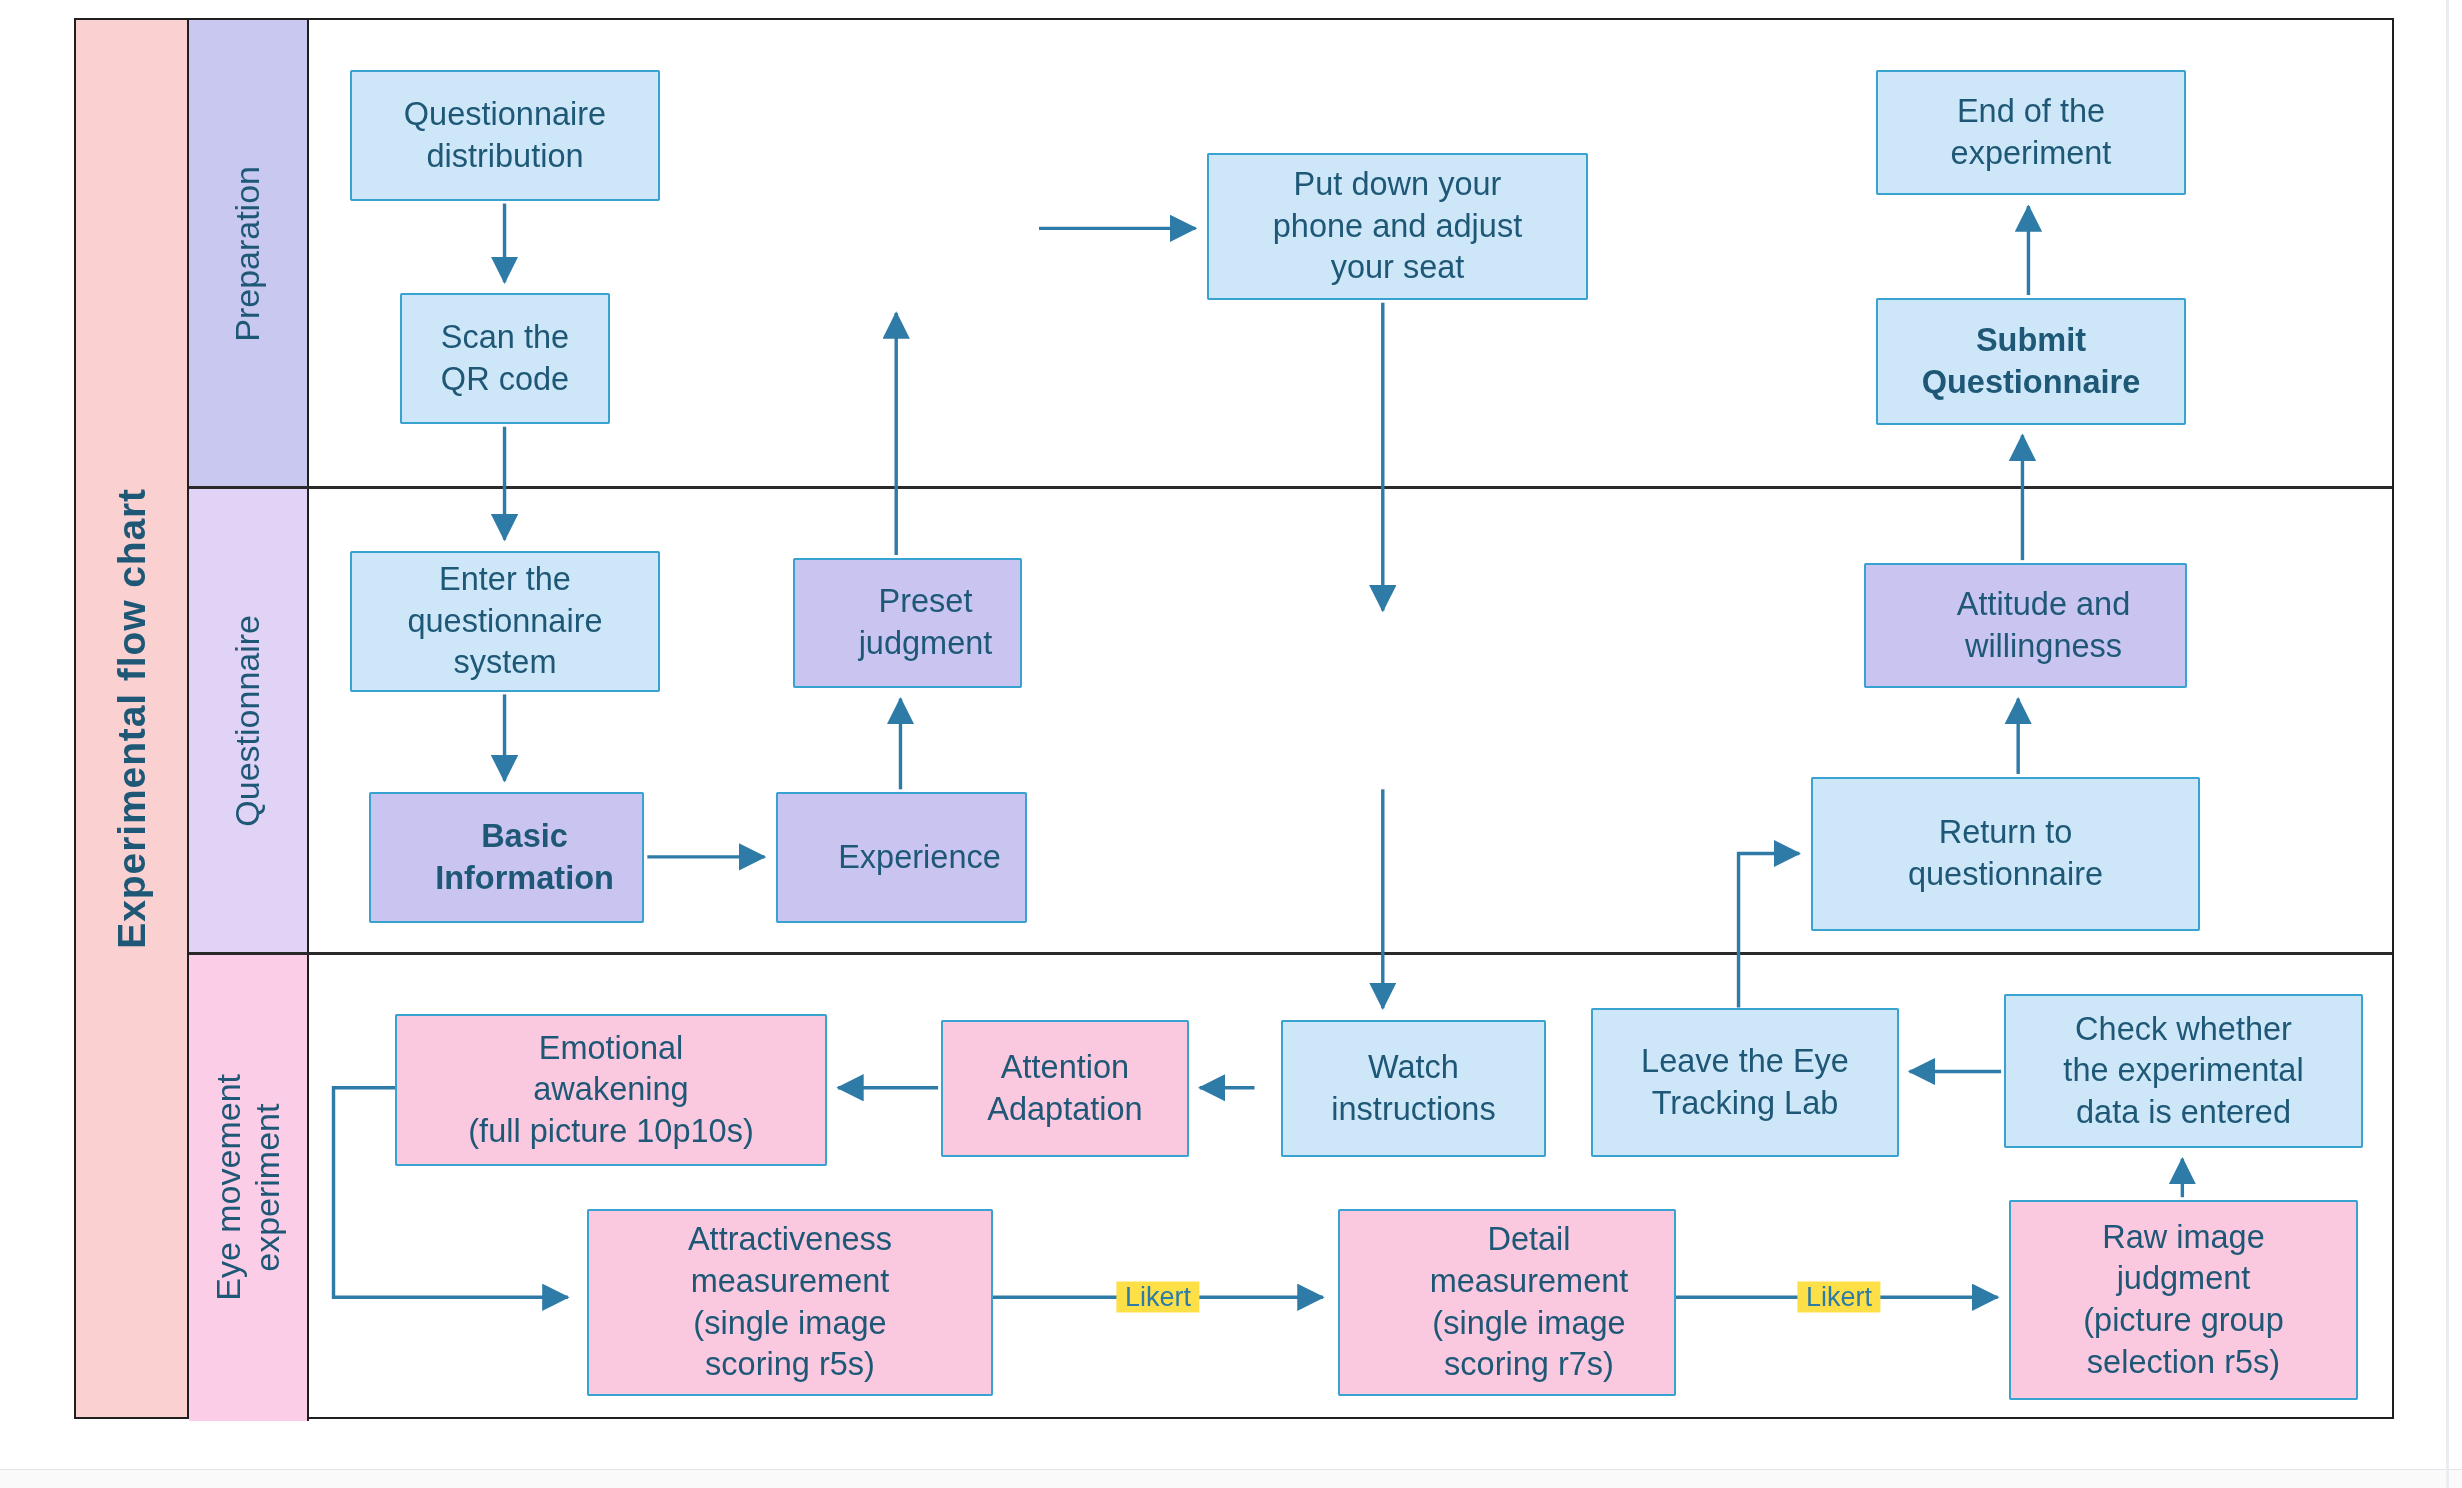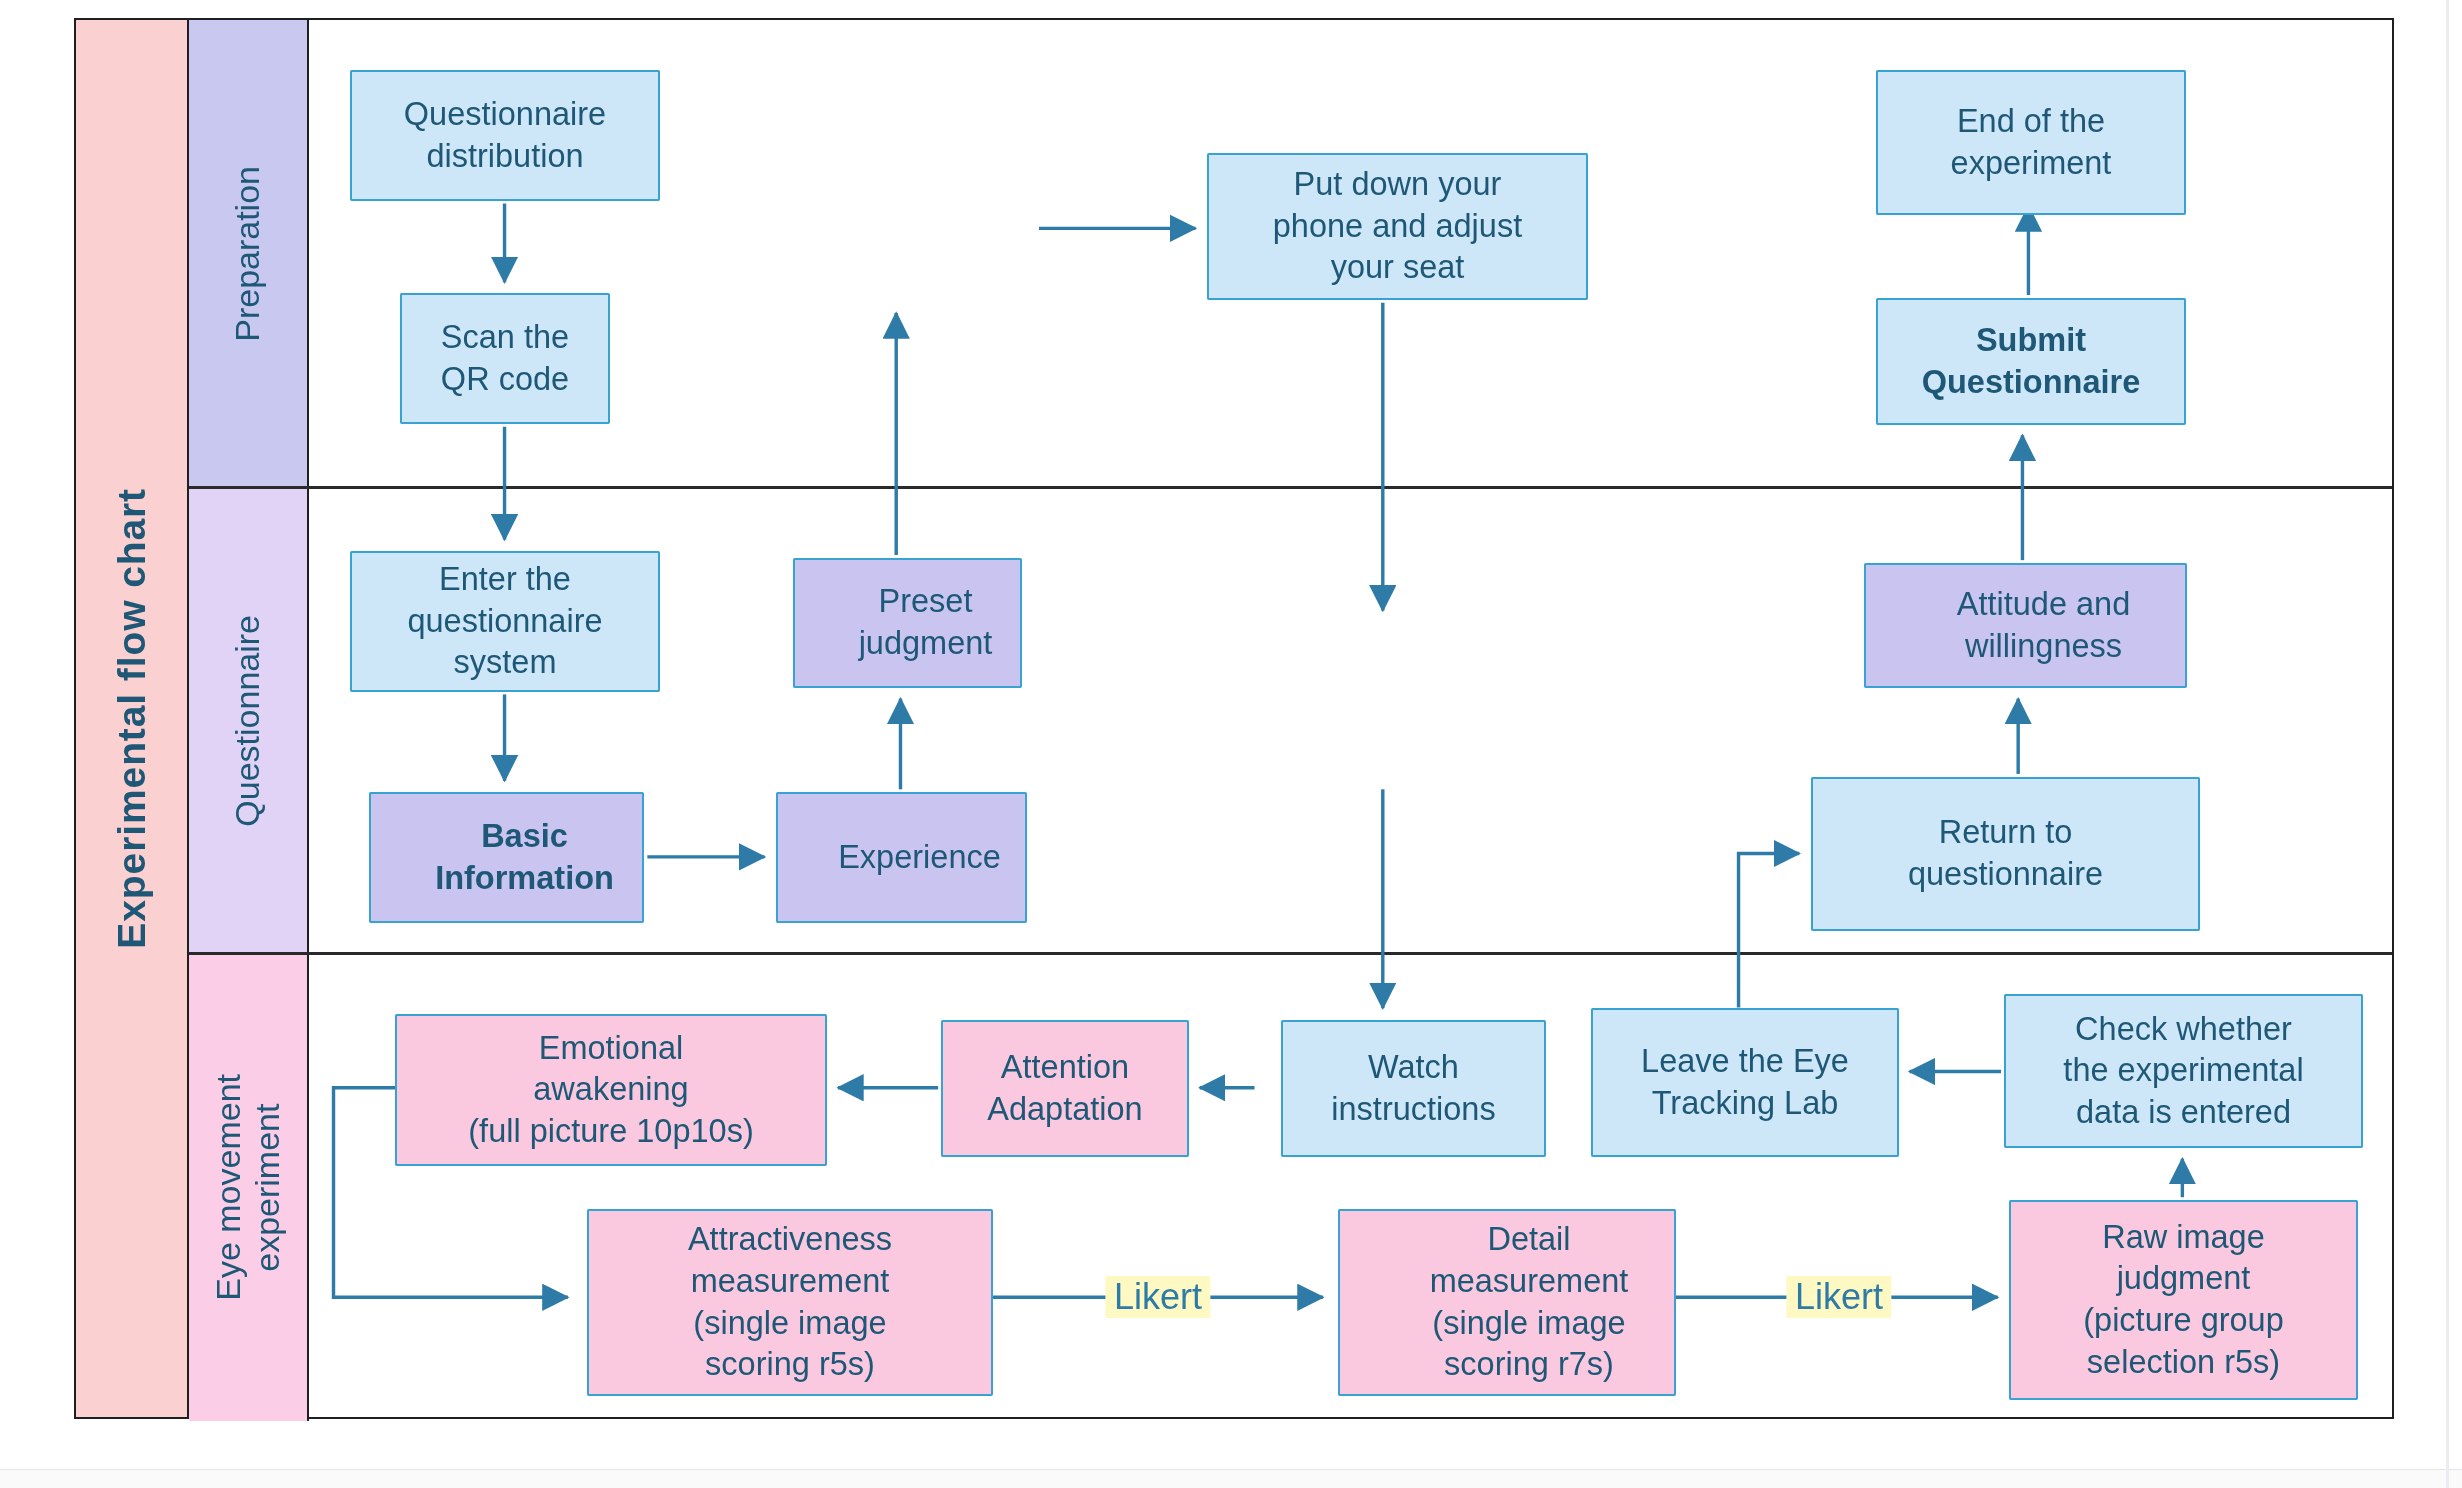--- a/index.html
+++ b/index.html
@@ -55,22 +55,22 @@
   .pink{background:var(--c-node_pink,#fac9df);}
   .bold{font-weight:bold;}
   
   #arrows{position:absolute;left:0;top:0;z-index:2;pointer-events:none;}
   #arrows line,#arrows polyline{
     stroke:var(--c-arrow,#2d7ba6);stroke-width:4;fill:none;
   }
   .edge-label{
     position:absolute;z-index:4;
     transform:translate(-50%,-50%);
-    background:#fef9c3;padding:0 8.6px;
-    font-size:36px;color:var(--c-arrow,#2d7ba6);
+    background:#fde047;padding:0 8.6px;
+    font-size:27px;color:var(--c-arrow,#2d7ba6);
   }
   
   #bottom-strip{
     position:absolute;left:0;top:1469px;width:100%;height:19px;
     background:#fafafb;border-top:0.9px solid #e4e4ea;
   }
   #right-edge{
     position:absolute;left:2446px;top:0;width:2.6px;height:1488px;
     background:#ebebf1;
   }
@@ -129,21 +129,21 @@
   <span class="edge-label" style="left:1158px;top:1297px;">Likert</span>
   <span class="edge-label" style="left:1839px;top:1297px;">Likert</span>
 
   <div class="node blue" style="left:350px;top:70px;width:310px;height:131px;">Questionnaire
 distribution</div>
   <div class="node blue" style="left:400px;top:293px;width:210px;height:131px;">Scan the
 QR code</div>
   <div class="node blue" style="left:1207px;top:153px;width:381px;height:147px;">Put down your
 phone and adjust
 your seat</div>
-  <div class="node blue" style="left:1876px;top:70px;width:310px;height:145px;">End of the
+  <div class="node blue" style="left:1876px;top:70px;width:310px;height:125px;">End of the
 experiment</div>
   <div class="node blue" style="left:1876px;top:298px;width:310px;height:127px;font-weight:bold;">Submit
 Questionnaire</div>
 
   <div class="node blue" style="left:350px;top:551px;width:310px;height:141px;">Enter the
 questionnaire
 system</div>
   <div class="node purple" style="left:793px;top:558px;width:229px;height:130px;">Preset
 judgment</div>
   <div class="node purple bold" style="left:369px;top:792px;width:275px;height:131px;">Basic

